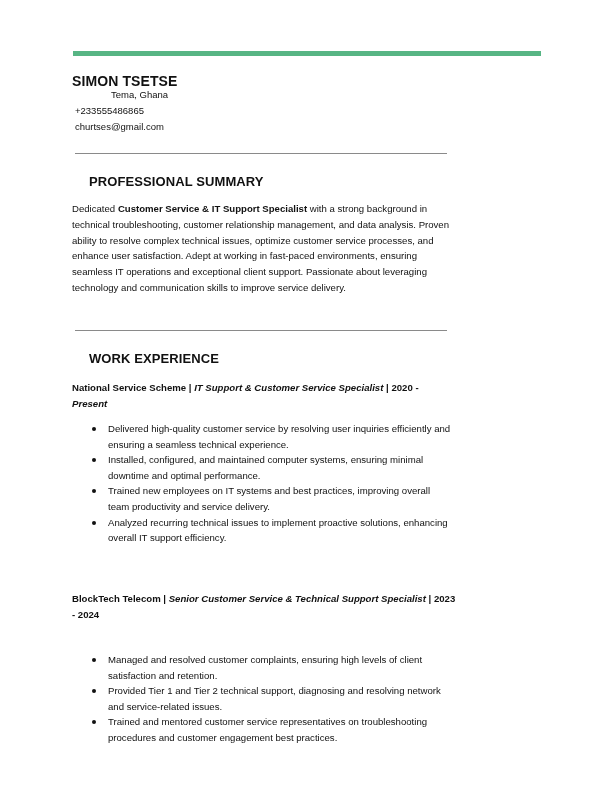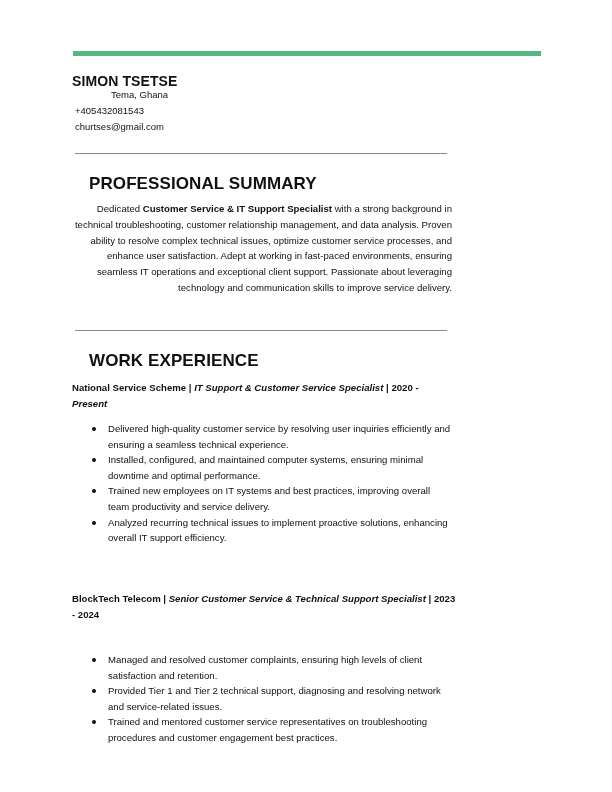--- a/index.html
+++ b/index.html
@@ -39,33 +39,32 @@
     .divider {
       position: absolute;
       left: 75px;
       width: 372px;
       height: 1px;
       background: #8a8a8a;
     }
     .section-title {
       position: absolute;
       left: 72px;
-      font-size: 17px;
+      font-size: 13px;
       font-weight: bold;
       letter-spacing: 0.1px;
       padding-left: 17px;
     }
     .summary {
       position: absolute;
       left: 72px;
       top: 201px;
       width: 380px;
       font-size: 9.6px;
       line-height: 15.8px;
-      text-align: right;
     }
     .job-head {
       position: absolute;
       left: 72px;
       width: 385px;
       font-size: 9.6px;
       line-height: 15.8px;
       font-weight: bold;
     }
     .job-head em {
@@ -95,21 +94,21 @@
       background: #111111;
     }
   </style>
 </head>
 <body>
 
 <div class="accent-bar"></div>
 
 <div class="name">SIMON TSETSE</div>
 <div class="contact-line" style="top:89px;margin-left:36px;">Tema, Ghana</div>
-<div class="contact-line" style="top:105px;">+405432081543</div>
+<div class="contact-line" style="top:105px;">+233555486865</div>
 <div class="contact-line" style="top:121px;">churtses@gmail.com</div>
 
 <div class="divider" style="top:153px;"></div>
 
 <div class="section-title" style="top:174px;">PROFESSIONAL SUMMARY</div>
 
 <div class="summary"><span>Dedicated </span><b>Customer Service &amp; IT Support Specialist</b><span> with a strong background in technical troubleshooting, customer relationship management, and data analysis. Proven ability to resolve complex technical issues, optimize customer service processes, and enhance user satisfaction. Adept at working in fast-paced environments, ensuring seamless IT operations and exceptional client support. Passionate about leveraging technology and communication skills to improve service delivery.</span></div>
 
 <div class="divider" style="top:330px;"></div>
 

